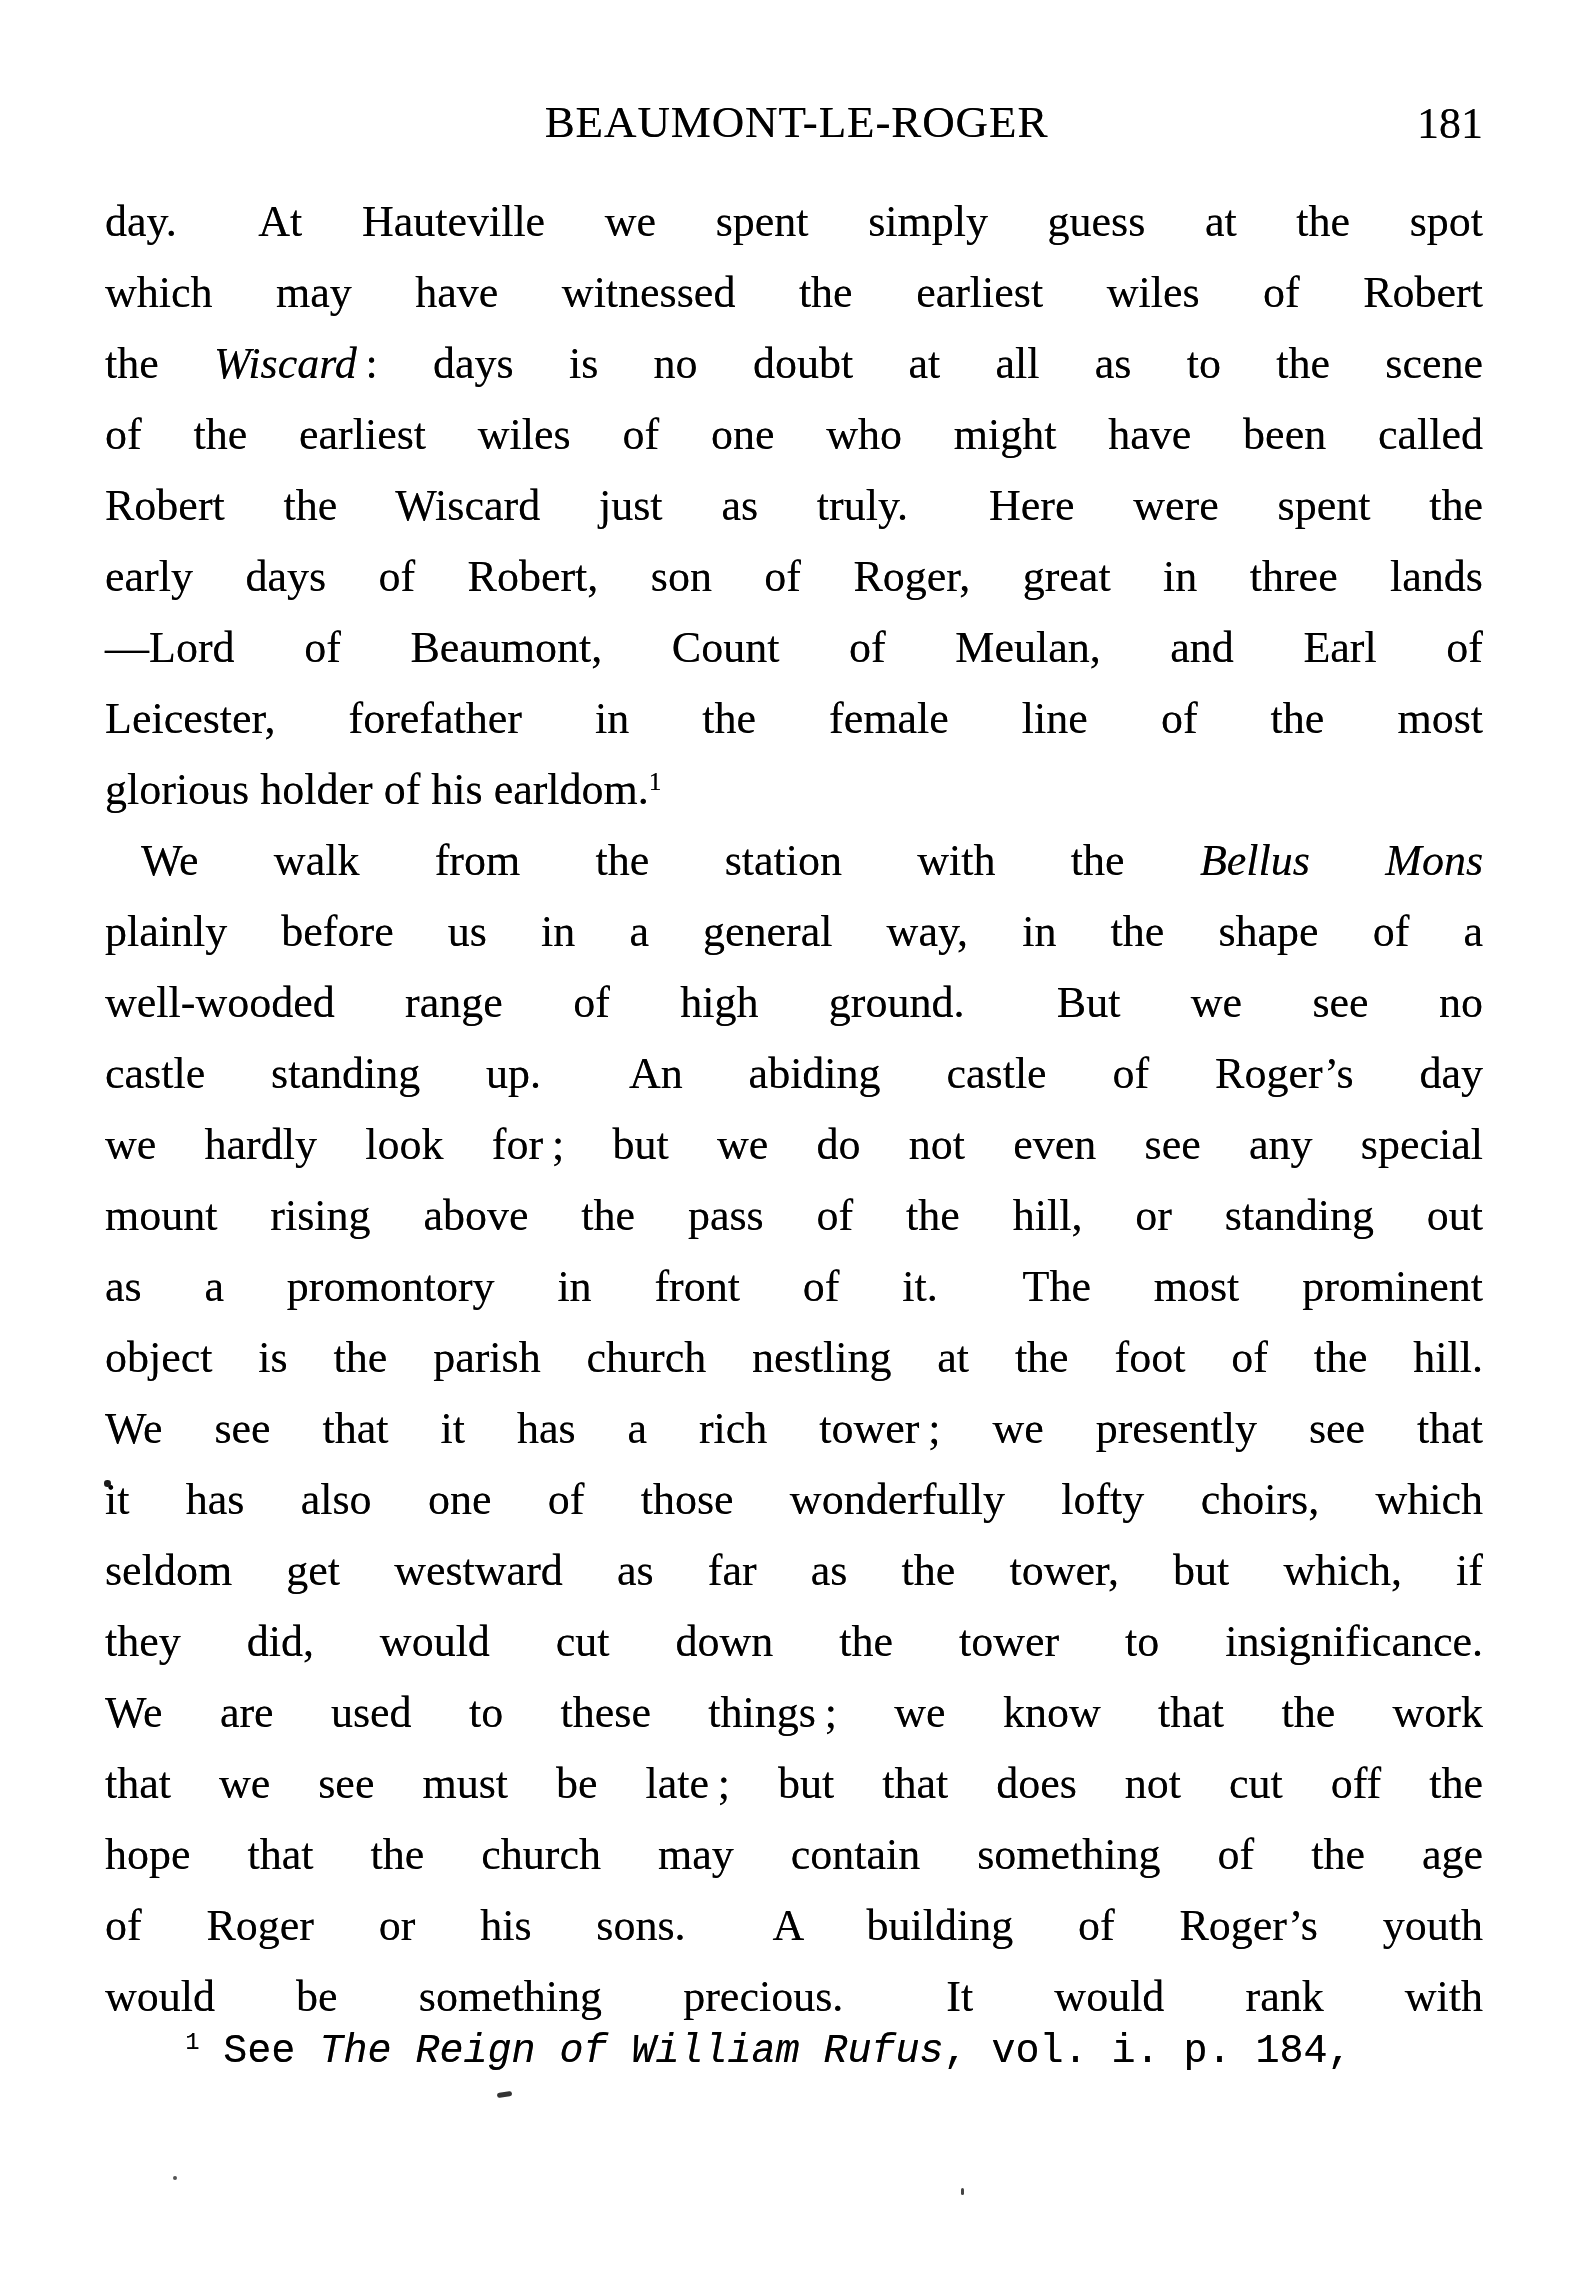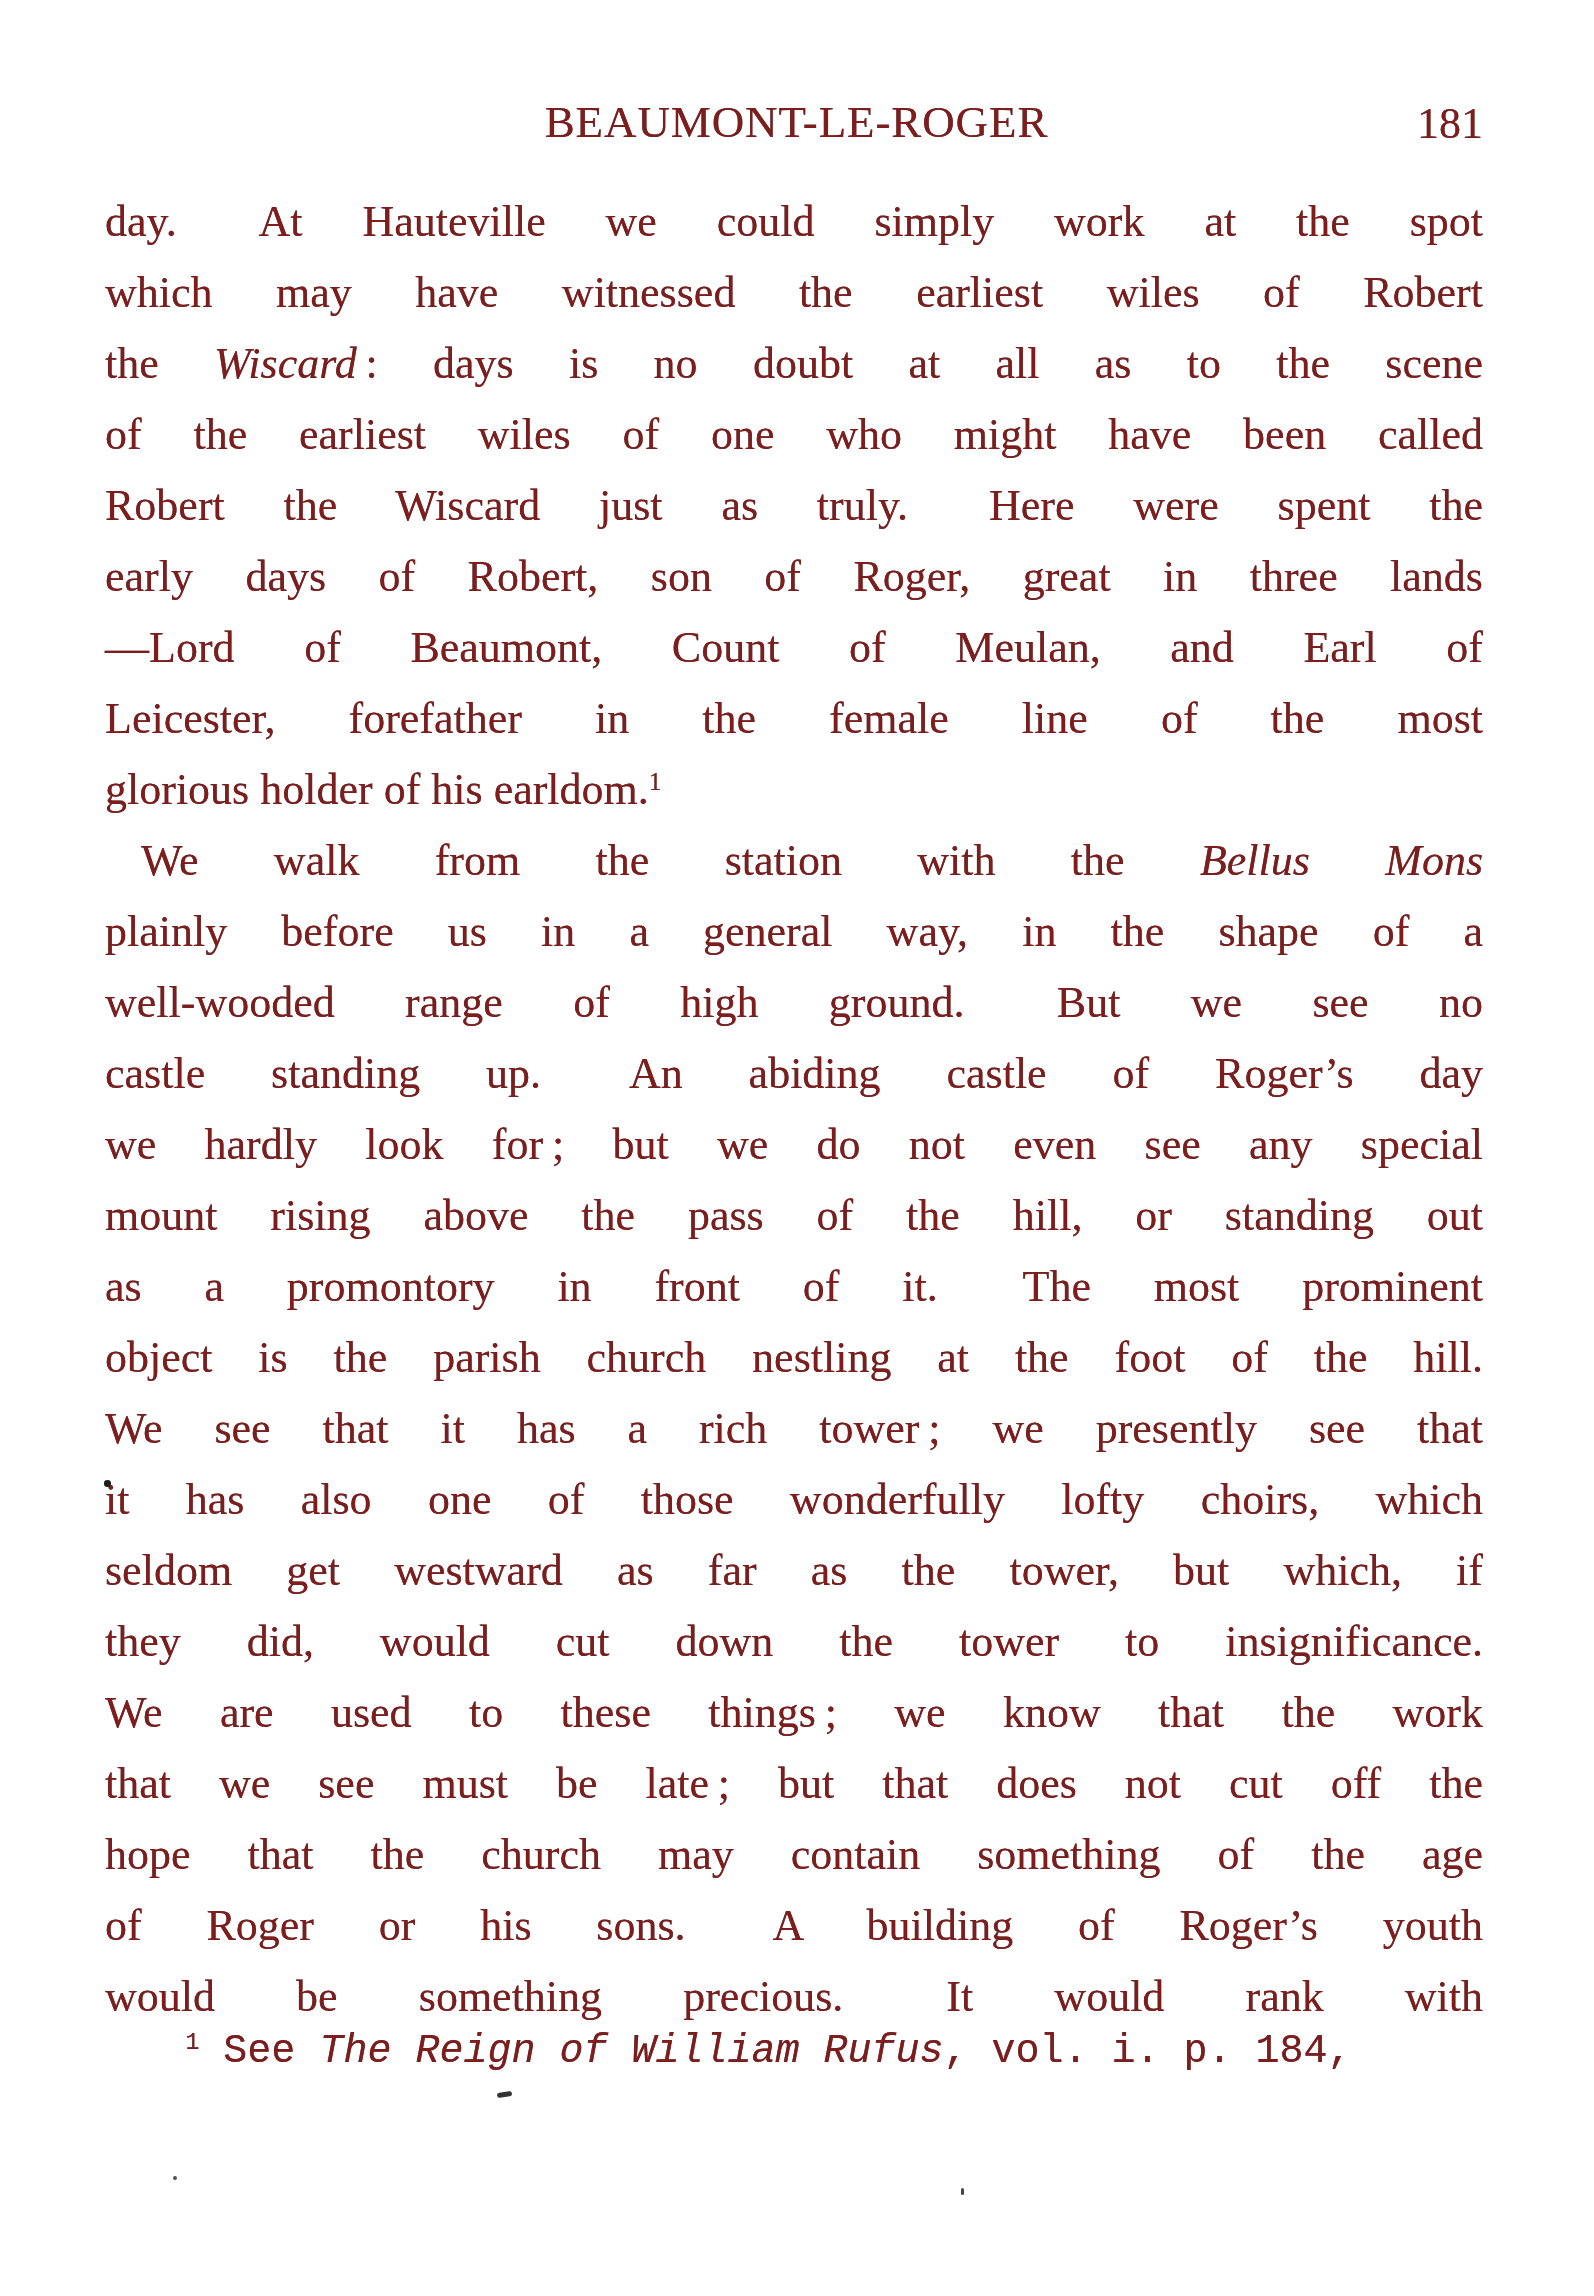--- a/index.html
+++ b/index.html
@@ -1,20 +1,20 @@
 <!DOCTYPE html>
 <html style="font-size:15px"><head>
 <meta charset="utf-8">
 <style>
   html,body{margin:0;padding:0;background:#ffffff;}
   .page{
     position:relative;
     width:1594px;height:2297px;
     background:#ffffff;
-    color:#7f1d1d;
+    color:#000000;
     font-family:"Liberation Serif","DejaVu Serif",serif;
     overflow:hidden;
     text-shadow:0 0 0.6px rgba(0,0,0,0.65);
   }
   .running-title{
     position:absolute;top:100px;left:108px;width:1377px;
     text-align:center;font-size:45px;line-height:1;letter-spacing:0.9px;
     white-space:nowrap;
   }
   .page-number{
@@ -42,21 +42,21 @@
   .speck.s4{left:961px;top:2188px;width:2.8px;height:6.6px;border-radius:1.9px;background:#444;}
 </style>
 </head>
 <body>
 
 <div class="page">
   <div class="running-title">BEAUMONT-LE-ROGER</div>
   <div class="page-number">181</div>
 
   <div class="body-text">
-      <div class="line"><span>day.  At Hauteville we could simply work at the spot</span></div>
+      <div class="line"><span>day.  At Hauteville we spent simply guess at the spot</span></div>
       <div class="line"><span>which may have witnessed the earliest wiles of Robert</span></div>
       <div class="line"><span>the </span><i>Wiscard</i><span> : days is no doubt at all as to the scene</span></div>
       <div class="line"><span>of the earliest wiles of one who might have been called</span></div>
       <div class="line"><span>Robert the Wiscard just as truly.  Here were spent the</span></div>
       <div class="line"><span>early days of Robert, son of Roger, great in three lands</span></div>
       <div class="line"><span>—Lord of Beaumont, Count of Meulan, and Earl of</span></div>
       <div class="line"><span>Leicester, forefather in the female line of the most</span></div>
       <div class="line no-just"><span>glorious holder of his earldom.</span><sup>1</sup></div>
       <div class="line indent"><span>We walk from the station with the </span><i>Bellus Mons</i></div>
       <div class="line"><span>plainly before us in a general way, in the shape of a</span></div>

